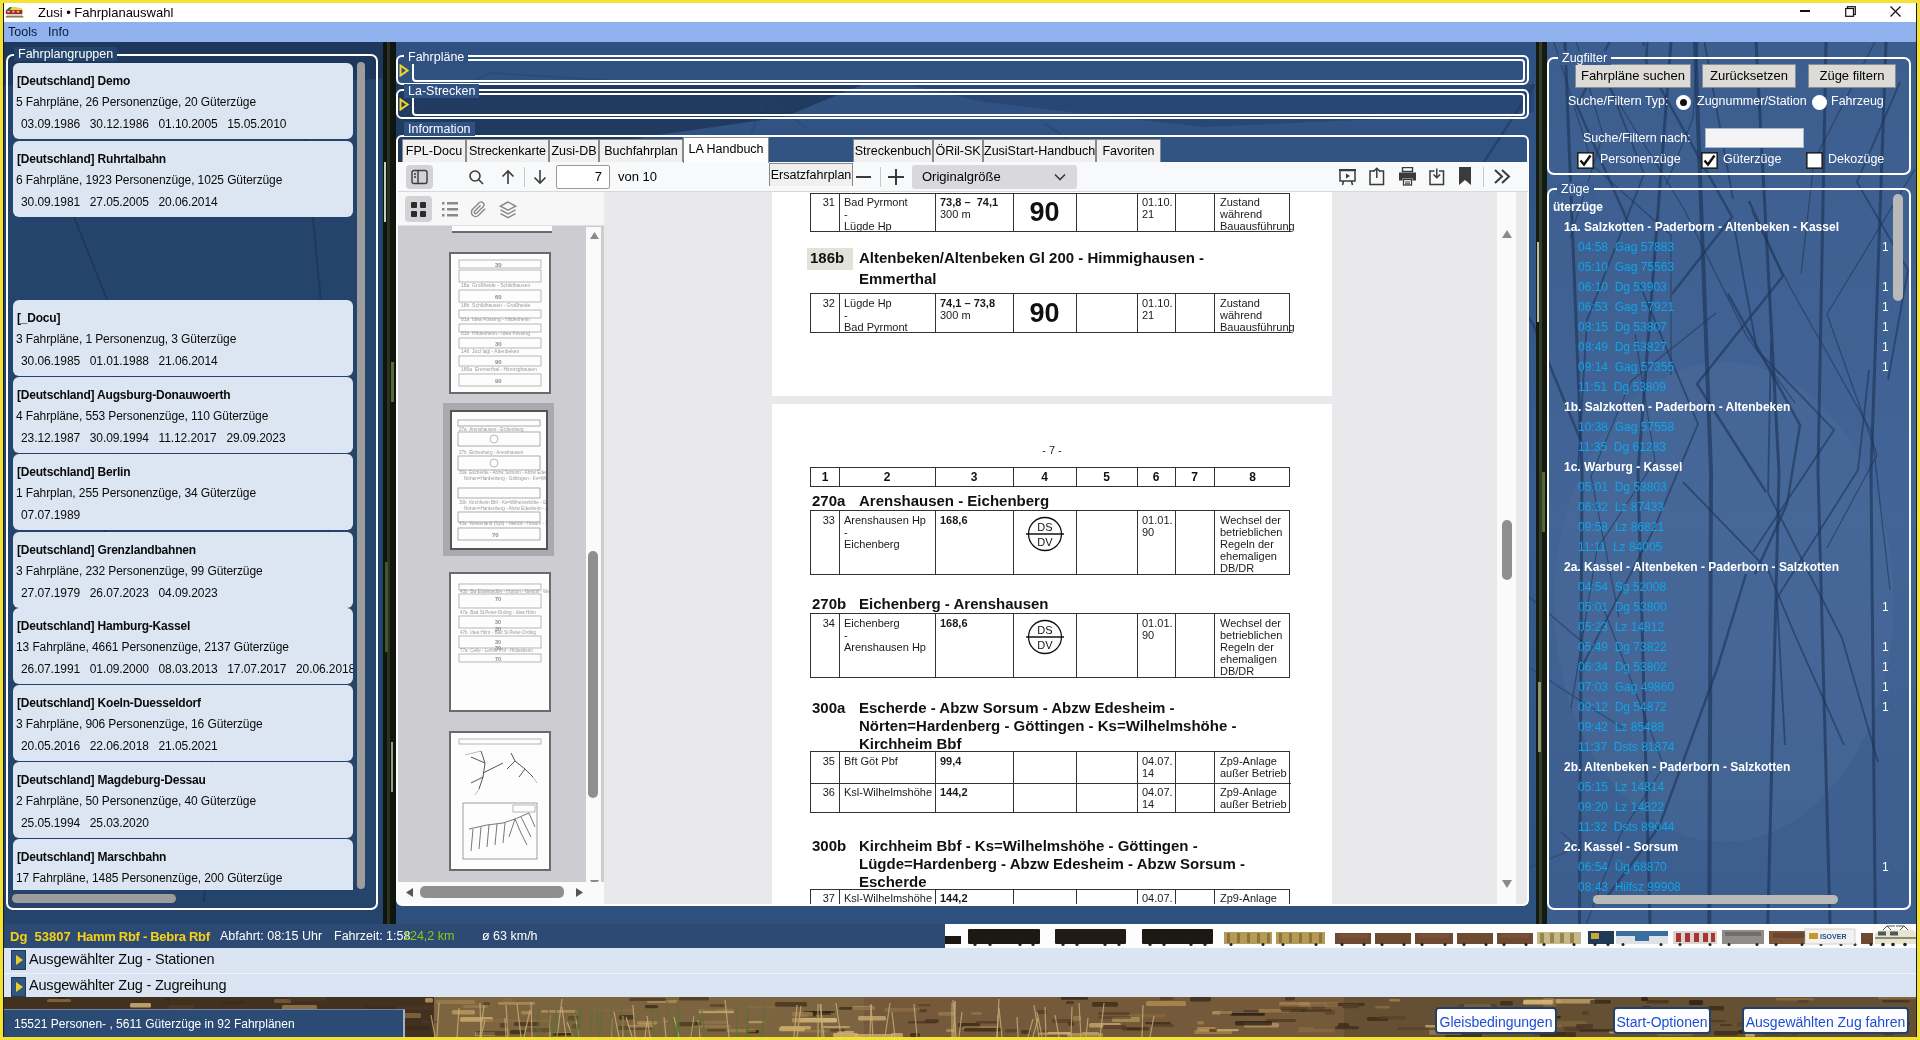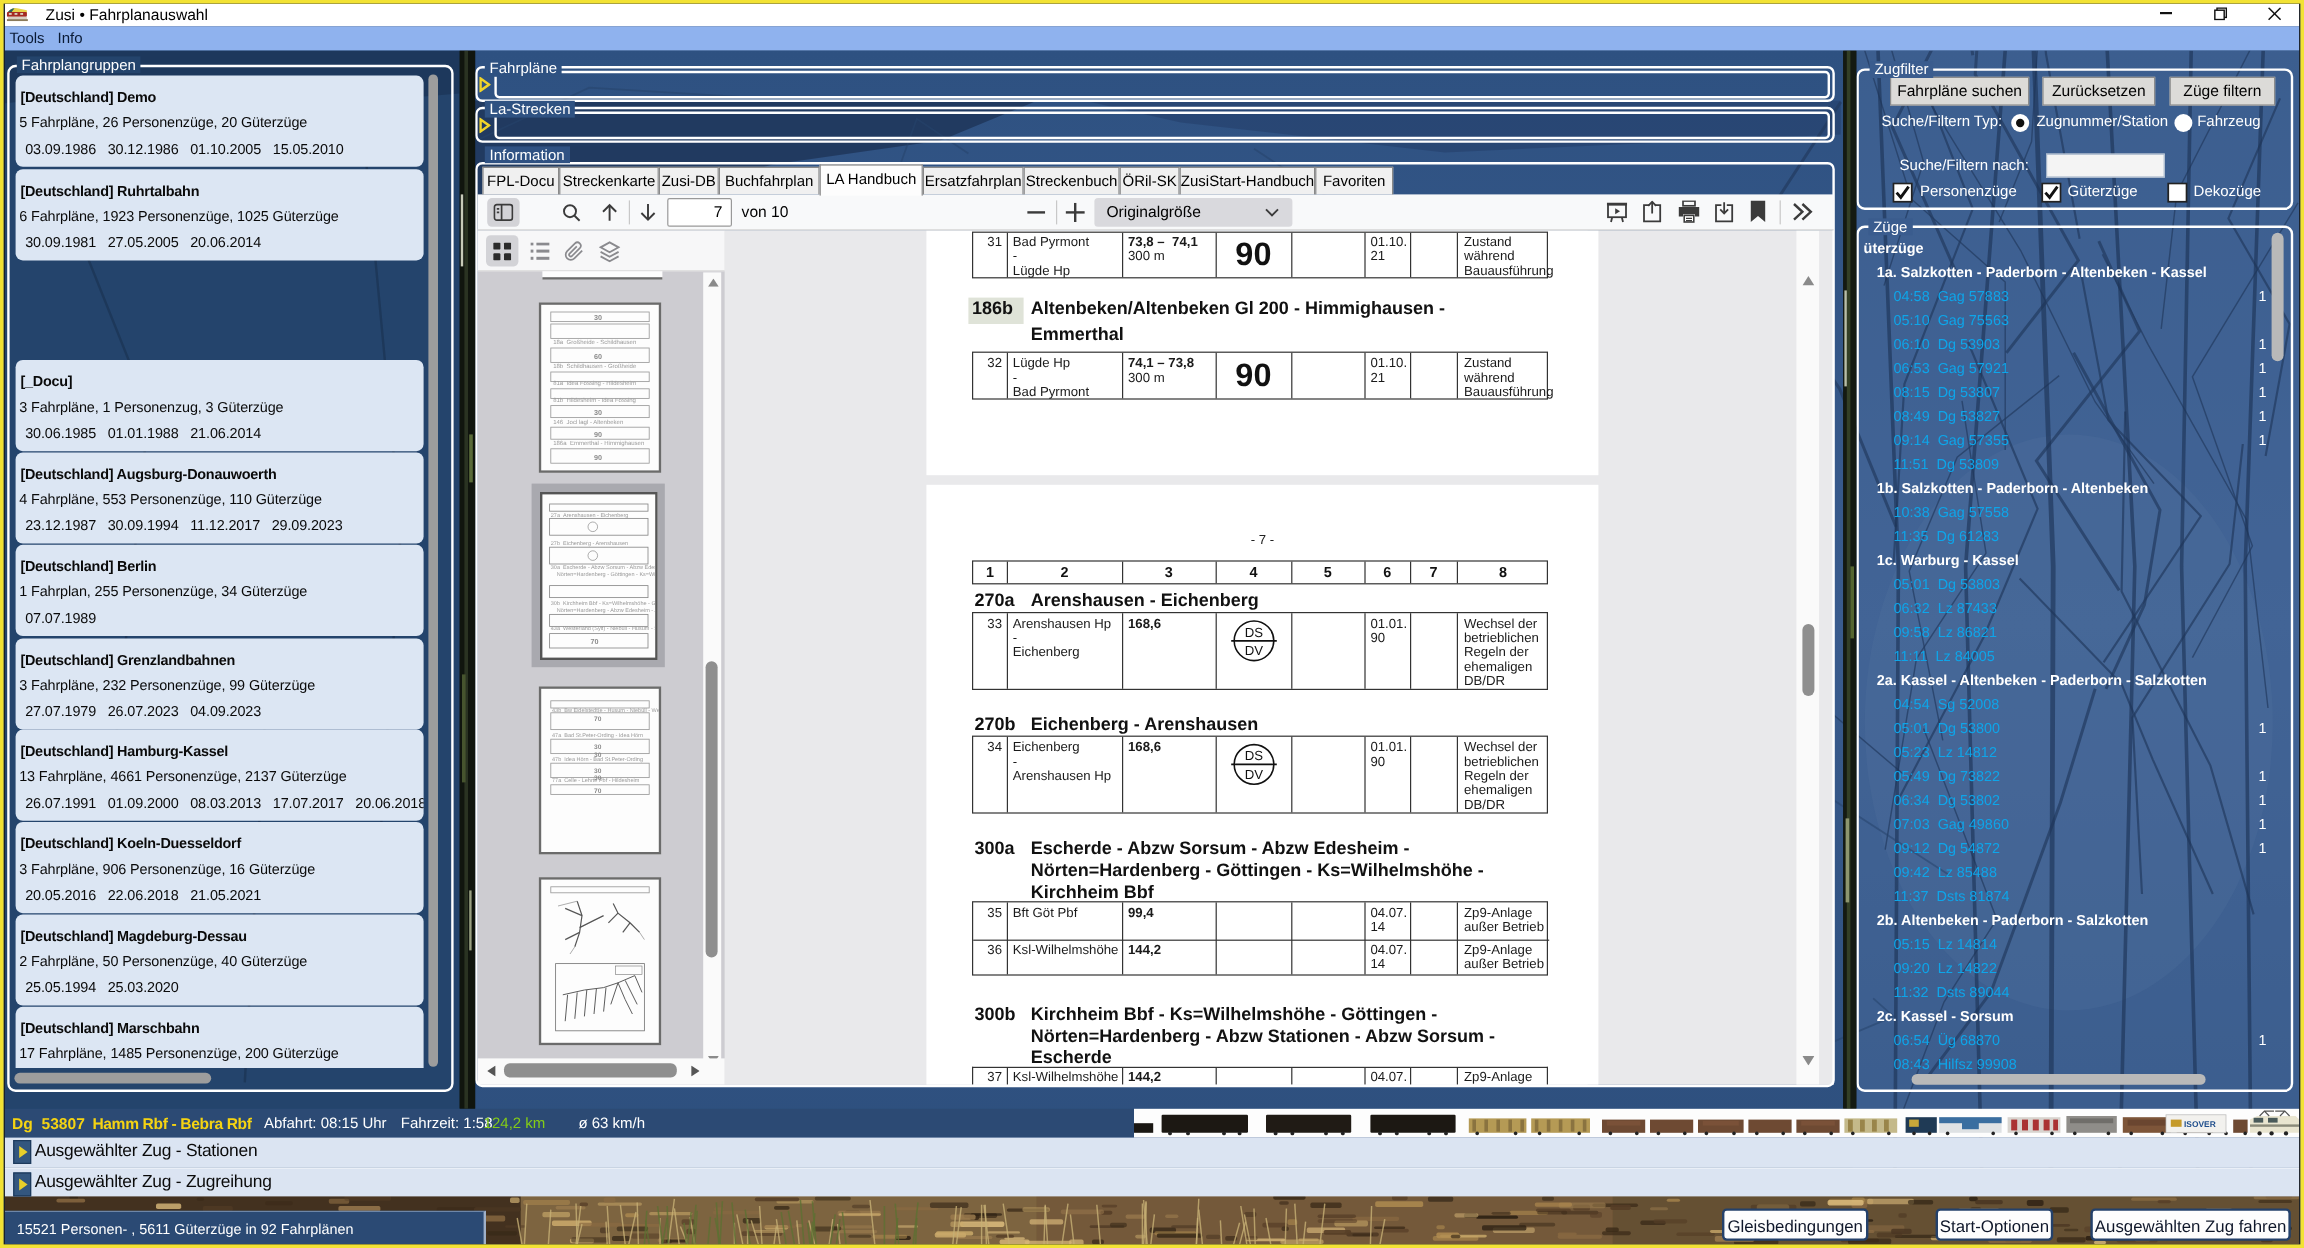--- a/index.html
+++ b/index.html
@@ -35,21 +35,21 @@
   .doctable .cl { position:absolute; top:0; bottom:0; width:1.2px; background:#333; }
   .doctable .ct { position:absolute; color:#1a1a1a; font-size:11px; line-height:12px; white-space:nowrap; }
   .doctable .cb { font-weight:bold; }
   .doctable .ch { position:absolute; top:2px; text-align:center; font-size:12px; font-weight:bold; color:#111; }
   
   .btn-gray { position:absolute; background:#dcdbd8; border:1px solid #8c8c8c; font-size:13px; color:#000; text-align:center; white-space:nowrap; overflow:hidden; }
   .wlabel { position:absolute; color:#fff; font-size:12.5px; white-space:nowrap; }
   .zrow { position:absolute; color:#0ea5e9; font-size:12px; white-space:nowrap; left:28px; }
   .zg { position:absolute; color:#fff; font-size:12px; font-weight:bold; white-space:nowrap; left:14px; }
   .z1 { position:absolute; color:#fff; font-size:12px; left:332px; }
-  .bbtn { position:absolute; top:1007px; height:27px; background:#fdfdfd; border:2px solid #24416b; border-radius:4px; z-index:7; font-size:14px; color:#0f172a; text-align:center; padding-top:5px; white-space:nowrap; overflow:hidden; }
+  .bbtn { position:absolute; top:1007px; height:27px; background:#fdfdfd; border:2px solid #24416b; border-radius:4px; z-index:7; font-size:14px; color:#1d4ed8; text-align:center; padding-top:5px; white-space:nowrap; overflow:hidden; }
   
   #trainbar { position:absolute; left:4px; top:924px; width:941px; height:24px; background:#2c4a74; z-index:6; }
   #trainbar span { position:absolute; top:5px; font-size:12.5px; white-space:nowrap; }
   .wagonstrip { position:absolute; left:945px; top:924px; width:971px; height:24px; background:#fdfdfd; z-index:6; }
   .exprow { position:absolute; left:4px; width:1912px; height:25px; background:#dbe4f2; z-index:6; }
   .expbox { position:absolute; left:7px; top:2px; width:15px; height:20px; background:#33567e; border:1px solid #1d3a5c; }
   .expbox:after { content:""; position:absolute; left:4px; top:4px; border-left:7px solid #e8cf2a; border-top:5px solid transparent; border-bottom:5px solid transparent; }
   .exprow .txt { position:absolute; left:25px; top:3px; font-size:14.5px; color:#0a0a0a; letter-spacing:-0.2px; }
 </style>
 </head>
@@ -595,21 +595,21 @@
   </svg>
 
   <div class="gb-label" style="left:404px;top:122px;background:#305283;">Information</div>
   <div class="gb-box" style="left:396px;top:135px;width:1133px;height:771px;border-radius:6px;"></div>
 
   <div class="tab" style="left:402px;width:64px;">FPL-Docu</div>
   <div class="tab" style="left:466px;width:83px;">Streckenkarte</div>
   <div class="tab" style="left:549px;width:50px;">Zusi-DB</div>
   <div class="tab" style="left:599px;width:84px;">Buchfahrplan</div>
   <div class="tab active" style="left:683px;width:86px;">LA Handbuch</div>
-  <div class="tab" style="left:769px;width:84px;">Ersatzfahrplan</div>
+  <div class="tab" style="left:769px;width:84px;margin-top:24px;">Ersatzfahrplan</div>
   <div class="tab" style="left:853px;width:80px;">Streckenbuch</div>
   <div class="tab" style="left:933px;width:50px;">ÖRil-SK</div>
   <div class="tab" style="left:983px;width:113px;">ZusiStart-Handbuch</div>
   <div class="tab" style="left:1096px;width:65px;">Favoriten</div>
 
   <div id="pdf-toolbar">
     <div class="abs" style="left:8px;top:3px;width:27px;height:24px;background:#d3d3d7;border-radius:4px;"></div>
     <svg class="abs" style="left:13px;top:7px;" width="17" height="16" viewBox="0 0 17 16" fill="none" stroke="#3b3b3b" stroke-width="1.4">
       <rect x="1" y="1.5" width="15" height="13" rx="2"></rect>
       <line x1="7" y1="1.5" x2="7" y2="14.5"></line>
@@ -979,21 +979,21 @@
         <div class="ct" style="left:331px;top:3px;">04.07.<br>14</div>
         <div class="ct" style="left:409px;top:3px;">Zp9-Anlage<br>außer Betrieb</div>
         <div class="ct" style="left:0px;top:34px;width:24px;text-align:right;">36</div>
         <div class="ct" style="left:33px;top:34px;">Ksl-Wilhelmshöhe</div>
         <div class="ct cb" style="left:129px;top:34px;">144,2</div>
         <div class="ct" style="left:331px;top:34px;">04.07.<br>14</div>
         <div class="ct" style="left:409px;top:34px;">Zp9-Anlage<br>außer Betrieb</div>
       </div>
       <div class="doc-head" style="left:208px;top:645px;">300b</div>
       <div class="doc-head" style="left:255px;top:645px;">Kirchheim Bbf - Ks=Wilhelmshöhe - Göttingen -</div>
-      <div class="doc-head" style="left:255px;top:663px;">Nörten=Hardenberg - Abzw Stationen - Abzw Sorsum -</div>
+      <div class="doc-head" style="left:255px;top:663px;">Lügde=Hardenberg - Abzw Edesheim - Abzw Sorsum -</div>
       <div class="doc-head" style="left:255px;top:681px;">Escherde</div>
 
       <div class="abs doctable" style="left:206px;top:697px;width:480px;height:15px;border-bottom:none;">
         <div class="cl" style="left:28px;"></div>
         <div class="cl" style="left:124px;"></div>
         <div class="cl" style="left:202px;"></div>
         <div class="cl" style="left:265px;"></div>
         <div class="cl" style="left:326px;"></div>
         <div class="cl" style="left:364px;"></div>
         <div class="cl" style="left:403px;"></div>

